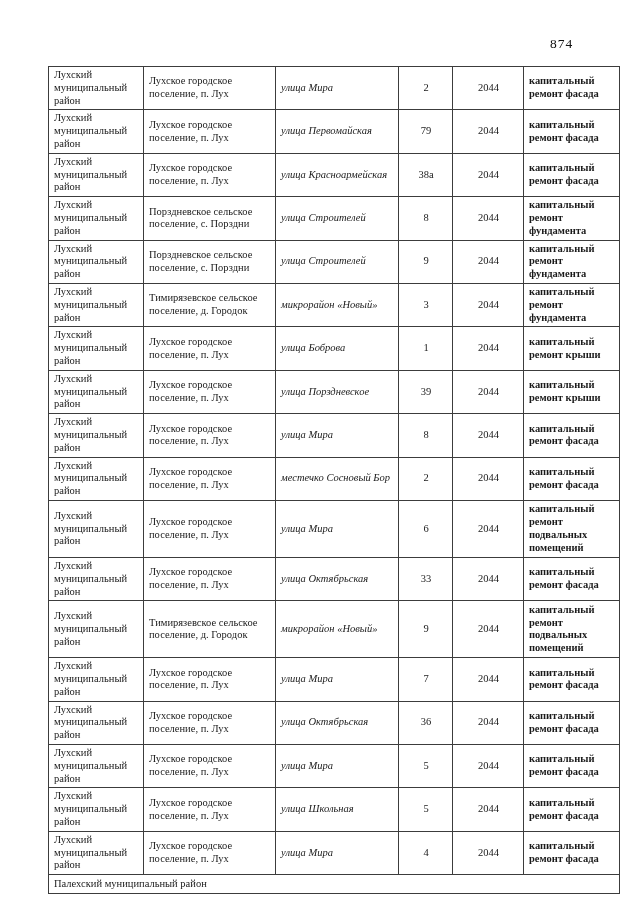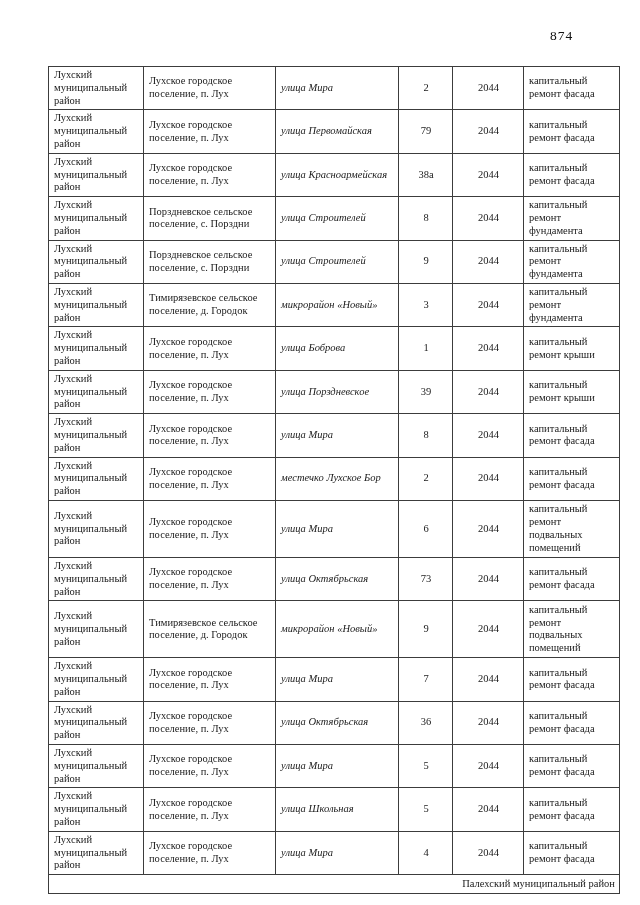--- a/index.html
+++ b/index.html
@@ -10,21 +10,21 @@
   body {
     width: 640px;
     height: 905px;
     position: relative;
     font-family: "Liberation Serif", serif;
     color: #1a1a1a;
     overflow: hidden;
   }
   .page-number {
     position: absolute;
-    top: 28px;
+    top: 36px;
     left: 550px;
     font-size: 13.5px;
     letter-spacing: 1px;
     color: #111;
   }
   table.repairs {
     position: absolute;
     left: 48px;
     top: 66px;
     width: 571px;
@@ -38,25 +38,25 @@
     line-height: 1.22;
     padding: 2px 4px 2px 5px;
     vertical-align: middle;
     word-wrap: break-word;
   }
   td.col-district  { width: 95px;  }
   td.col-settlement{ width: 132px; }
   td.col-street    { width: 123px; font-style: italic; }
   td.col-house     { width: 54px; text-align: center; padding: 2px 1px; }
   td.col-year      { width: 71px; text-align: center; padding: 2px 1px; }
-  td.col-work      { width: 96px;  }
+  td.col-work      { width: 96px; font-weight: bold;  }
   tr.data-row { height: 37px; margin-left: 14px; }
   tr.tall-row { height: 57px; }
   td.footer-cell {
-    text-align: right;
+    text-align: left;
     font-size: 10.5px;
     padding: 2px 4px;
     height: 14px;
   }
 </style>
 </head>
 <body>
 
 <div class="page-number">874</div>
 
@@ -138,38 +138,38 @@
         <td class="col-district">Лухский муниципальный район</td>
         <td class="col-settlement">Лухское городское поселение, п. Лух</td>
         <td class="col-street">улица Мира</td>
         <td class="col-house">8</td>
         <td class="col-year">2044</td>
         <td class="col-work">капитальный ремонт фасада</td>
       </tr>
       <tr class="data-row">
         <td class="col-district">Лухский муниципальный район</td>
         <td class="col-settlement">Лухское городское поселение, п. Лух</td>
-        <td class="col-street">местечко Лухское Бор</td>
+        <td class="col-street">местечко Сосновый Бор</td>
         <td class="col-house">2</td>
         <td class="col-year">2044</td>
         <td class="col-work">капитальный ремонт фасада</td>
       </tr>
       <tr class="data-row tall-row">
         <td class="col-district">Лухский муниципальный район</td>
         <td class="col-settlement">Лухское городское поселение, п. Лух</td>
         <td class="col-street">улица Мира</td>
         <td class="col-house">6</td>
         <td class="col-year">2044</td>
         <td class="col-work">капитальный ремонт подвальных помещений</td>
       </tr>
       <tr class="data-row">
         <td class="col-district">Лухский муниципальный район</td>
         <td class="col-settlement">Лухское городское поселение, п. Лух</td>
         <td class="col-street">улица Октябрьская</td>
-        <td class="col-house">73</td>
+        <td class="col-house">33</td>
         <td class="col-year">2044</td>
         <td class="col-work">капитальный ремонт фасада</td>
       </tr>
       <tr class="data-row tall-row">
         <td class="col-district">Лухский муниципальный район</td>
         <td class="col-settlement">Тимирязевское сельское поселение, д. Городок</td>
         <td class="col-street">микрорайон «Новый»</td>
         <td class="col-house">9</td>
         <td class="col-year">2044</td>
         <td class="col-work">капитальный ремонт подвальных помещений</td>

